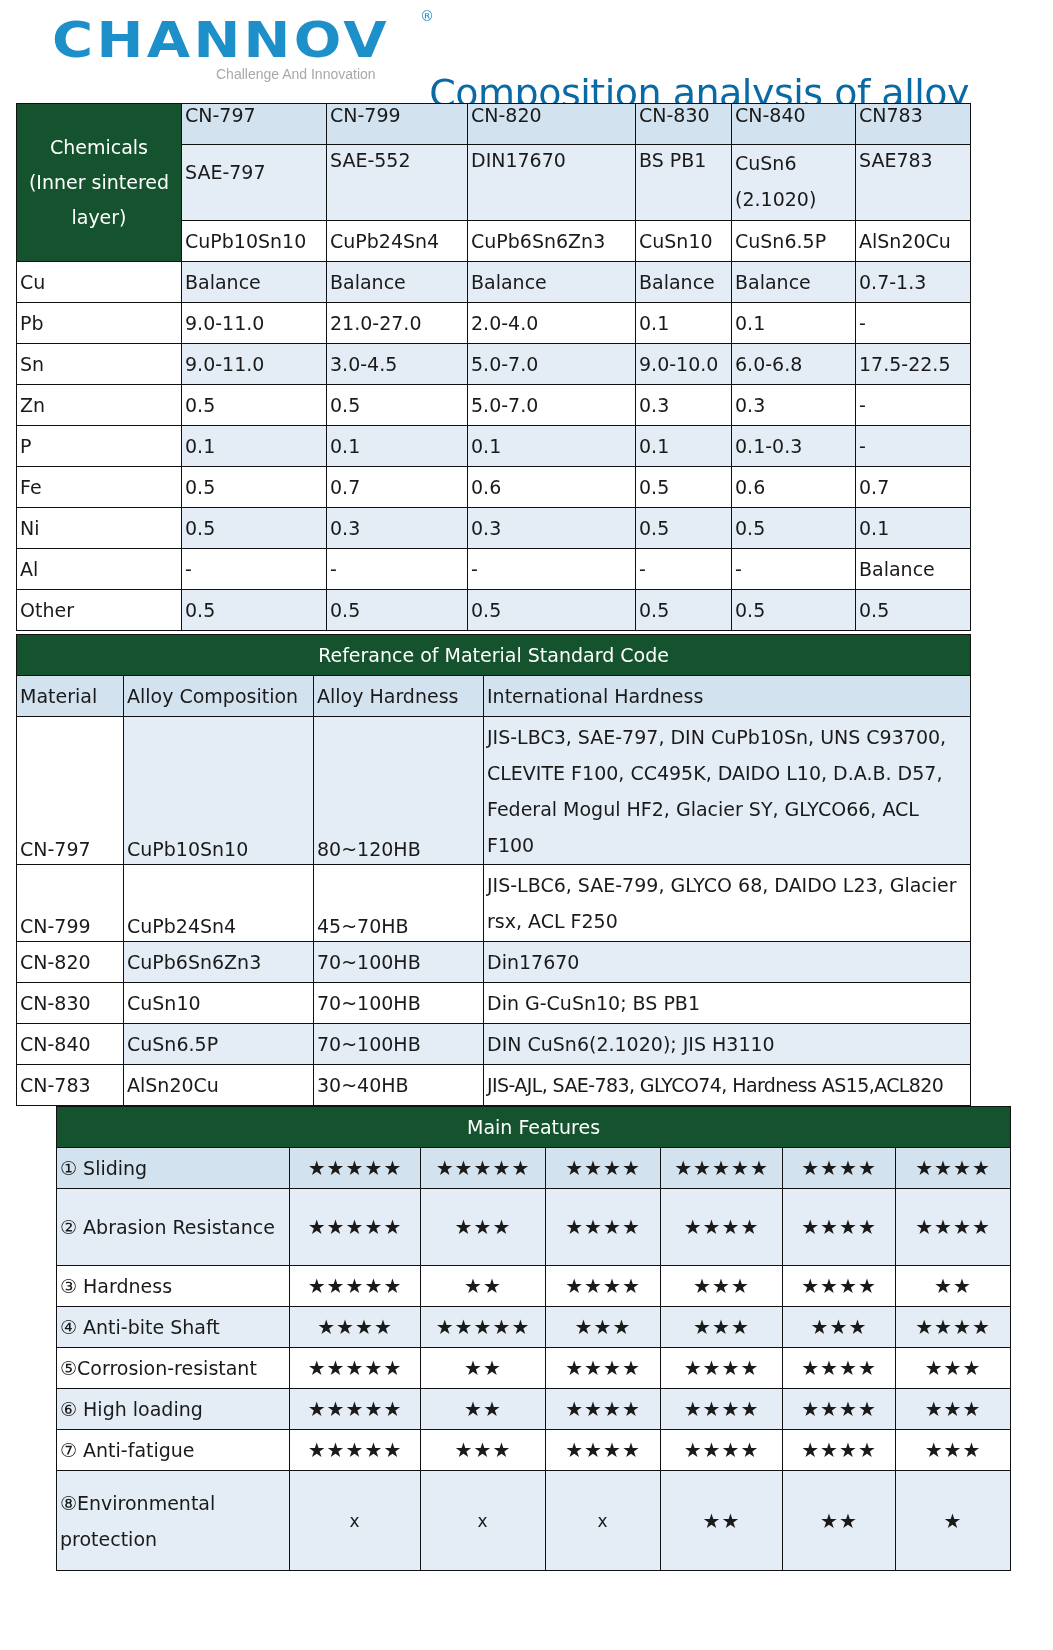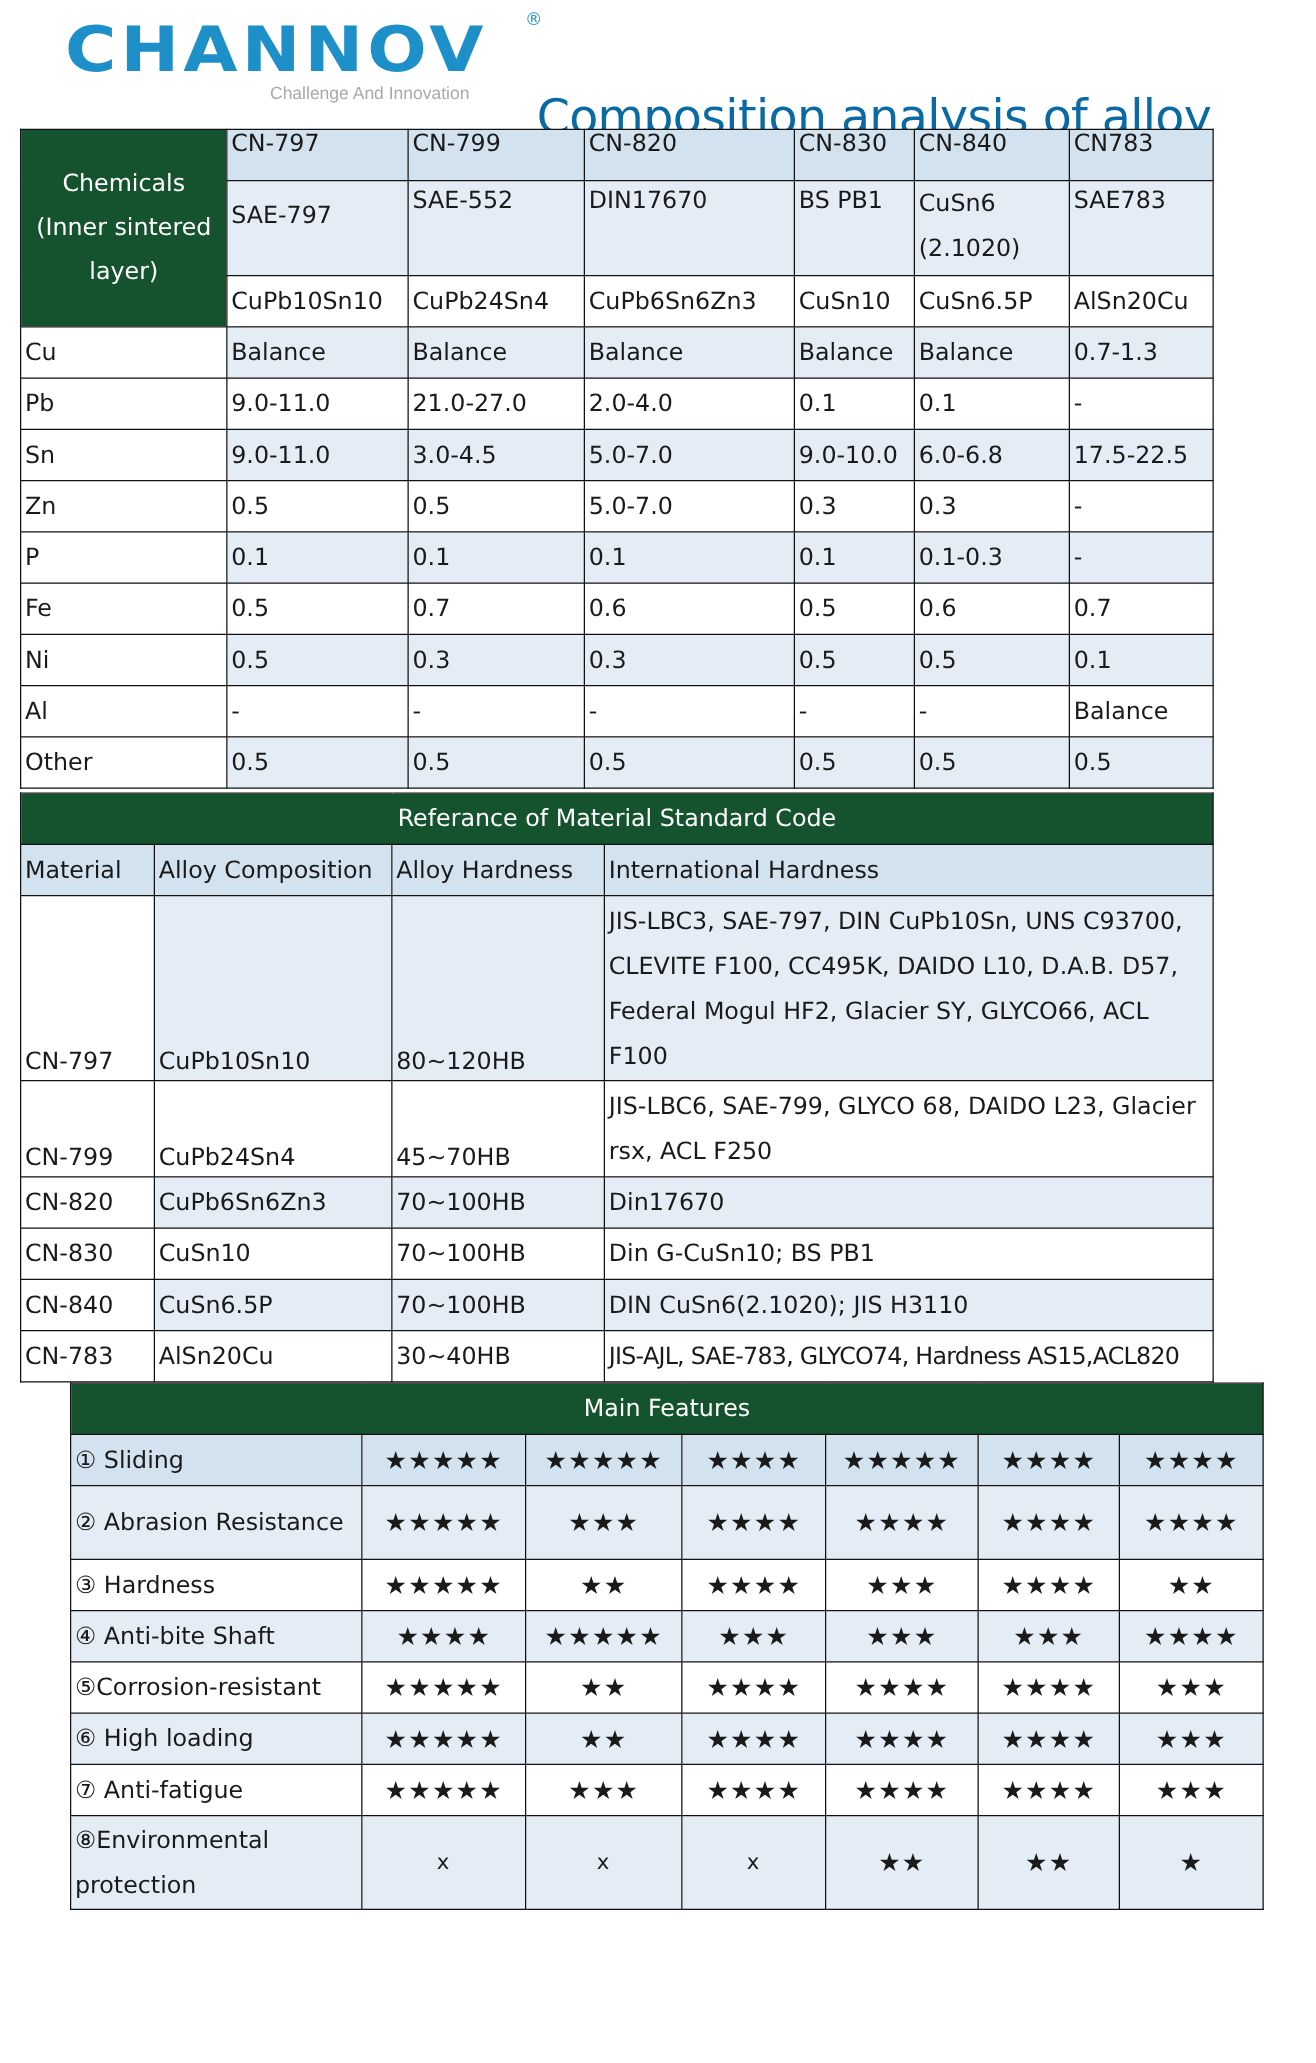--- a/index.html
+++ b/index.html
@@ -230,21 +230,21 @@
   </tr>
   <tr class="blue1">
     <td>① Sliding</td>
     <td class="stars">★★★★★</td>
     <td class="stars">★★★★★</td>
     <td class="stars">★★★★</td>
     <td class="stars">★★★★★</td>
     <td class="stars">★★★★</td>
     <td class="stars">★★★★</td>
   </tr>
-  <tr class="blue2" style="height:59px">
+  <tr class="blue2" style="height:77px">
     <td class="wrap">② Abrasion Resistance</td>
     <td class="stars">★★★★★</td>
     <td class="stars">★★★</td>
     <td class="stars">★★★★</td>
     <td class="stars">★★★★</td>
     <td class="stars">★★★★</td>
     <td class="stars">★★★★</td>
   </tr>
   <tr class="white">
     <td>③ Hardness</td>
@@ -284,21 +284,21 @@
   </tr>
   <tr class="white">
     <td>⑦ Anti-fatigue</td>
     <td class="stars">★★★★★</td>
     <td class="stars">★★★</td>
     <td class="stars">★★★★</td>
     <td class="stars">★★★★</td>
     <td class="stars">★★★★</td>
     <td class="stars">★★★</td>
   </tr>
-  <tr class="blue2" style="height:75px">
+  <tr class="blue2" style="height:100px">
     <td class="wrap">⑧Environmental protection</td>
     <td class="stars" style="font-size:17px">x</td>
     <td class="stars" style="font-size:17px">x</td>
     <td class="stars" style="font-size:17px">x</td>
     <td class="stars">★★</td>
     <td class="stars">★★</td>
     <td class="stars">★</td>
   </tr>
 </tbody>
   </table>

